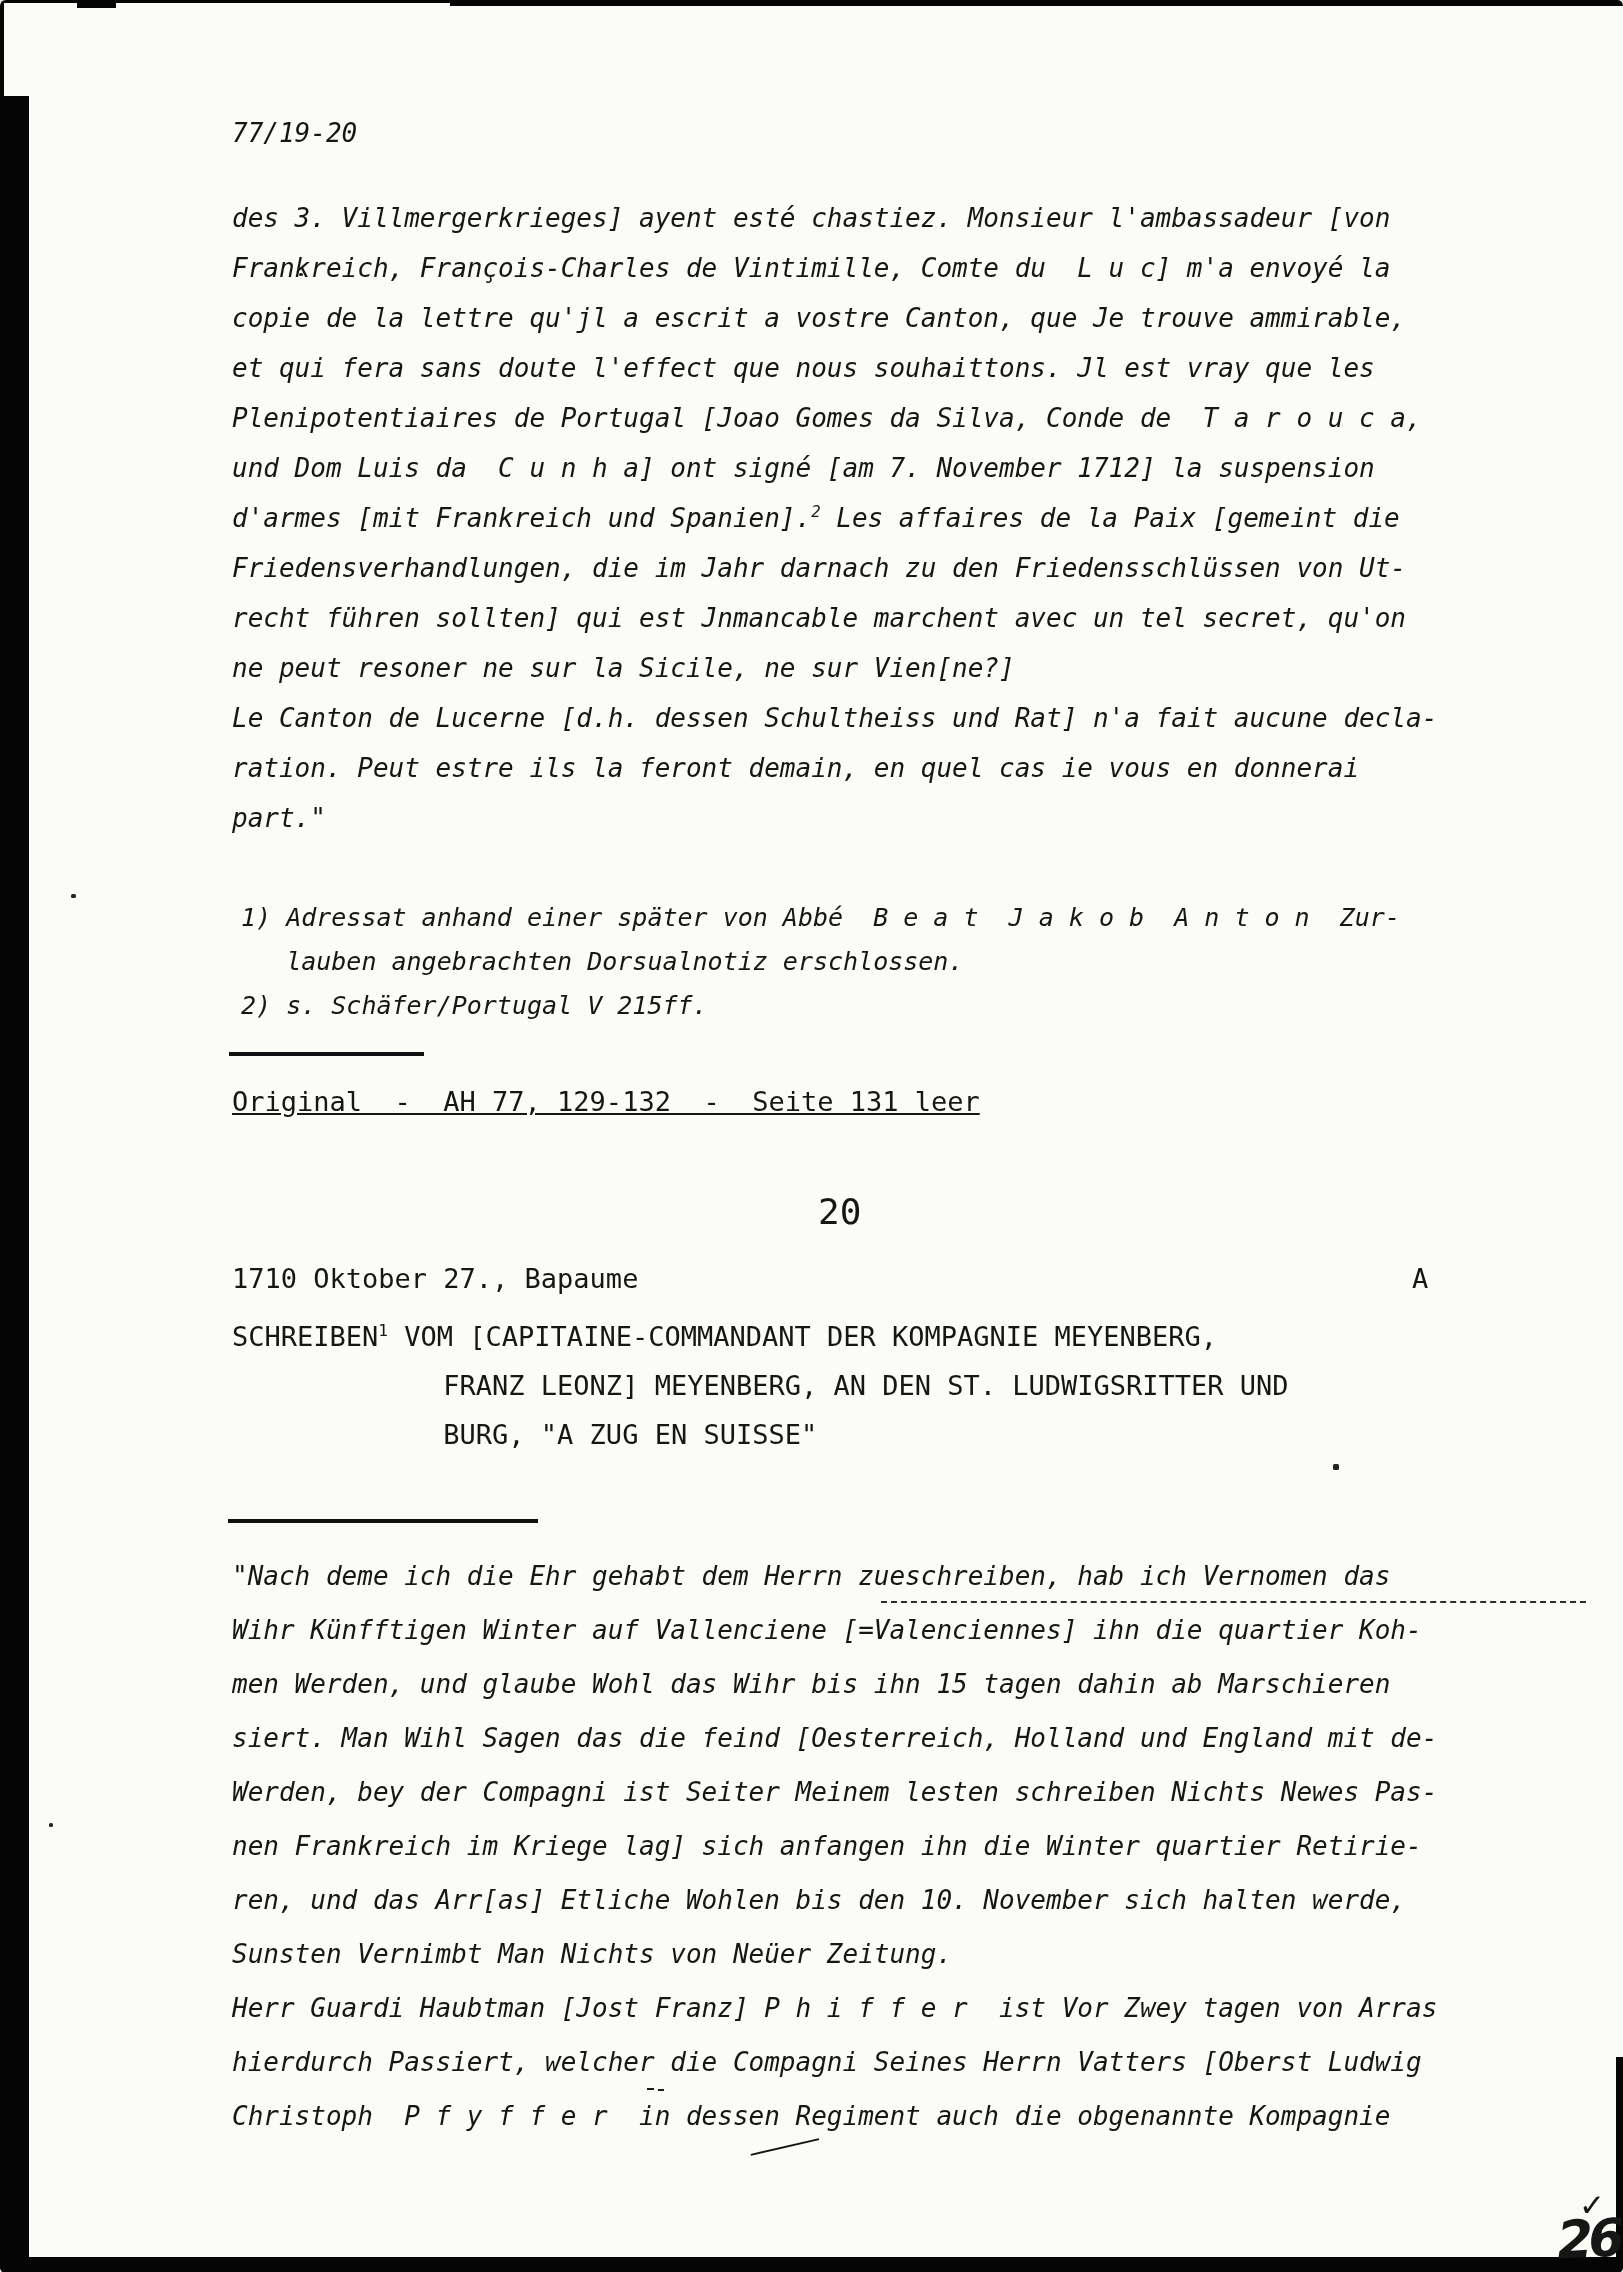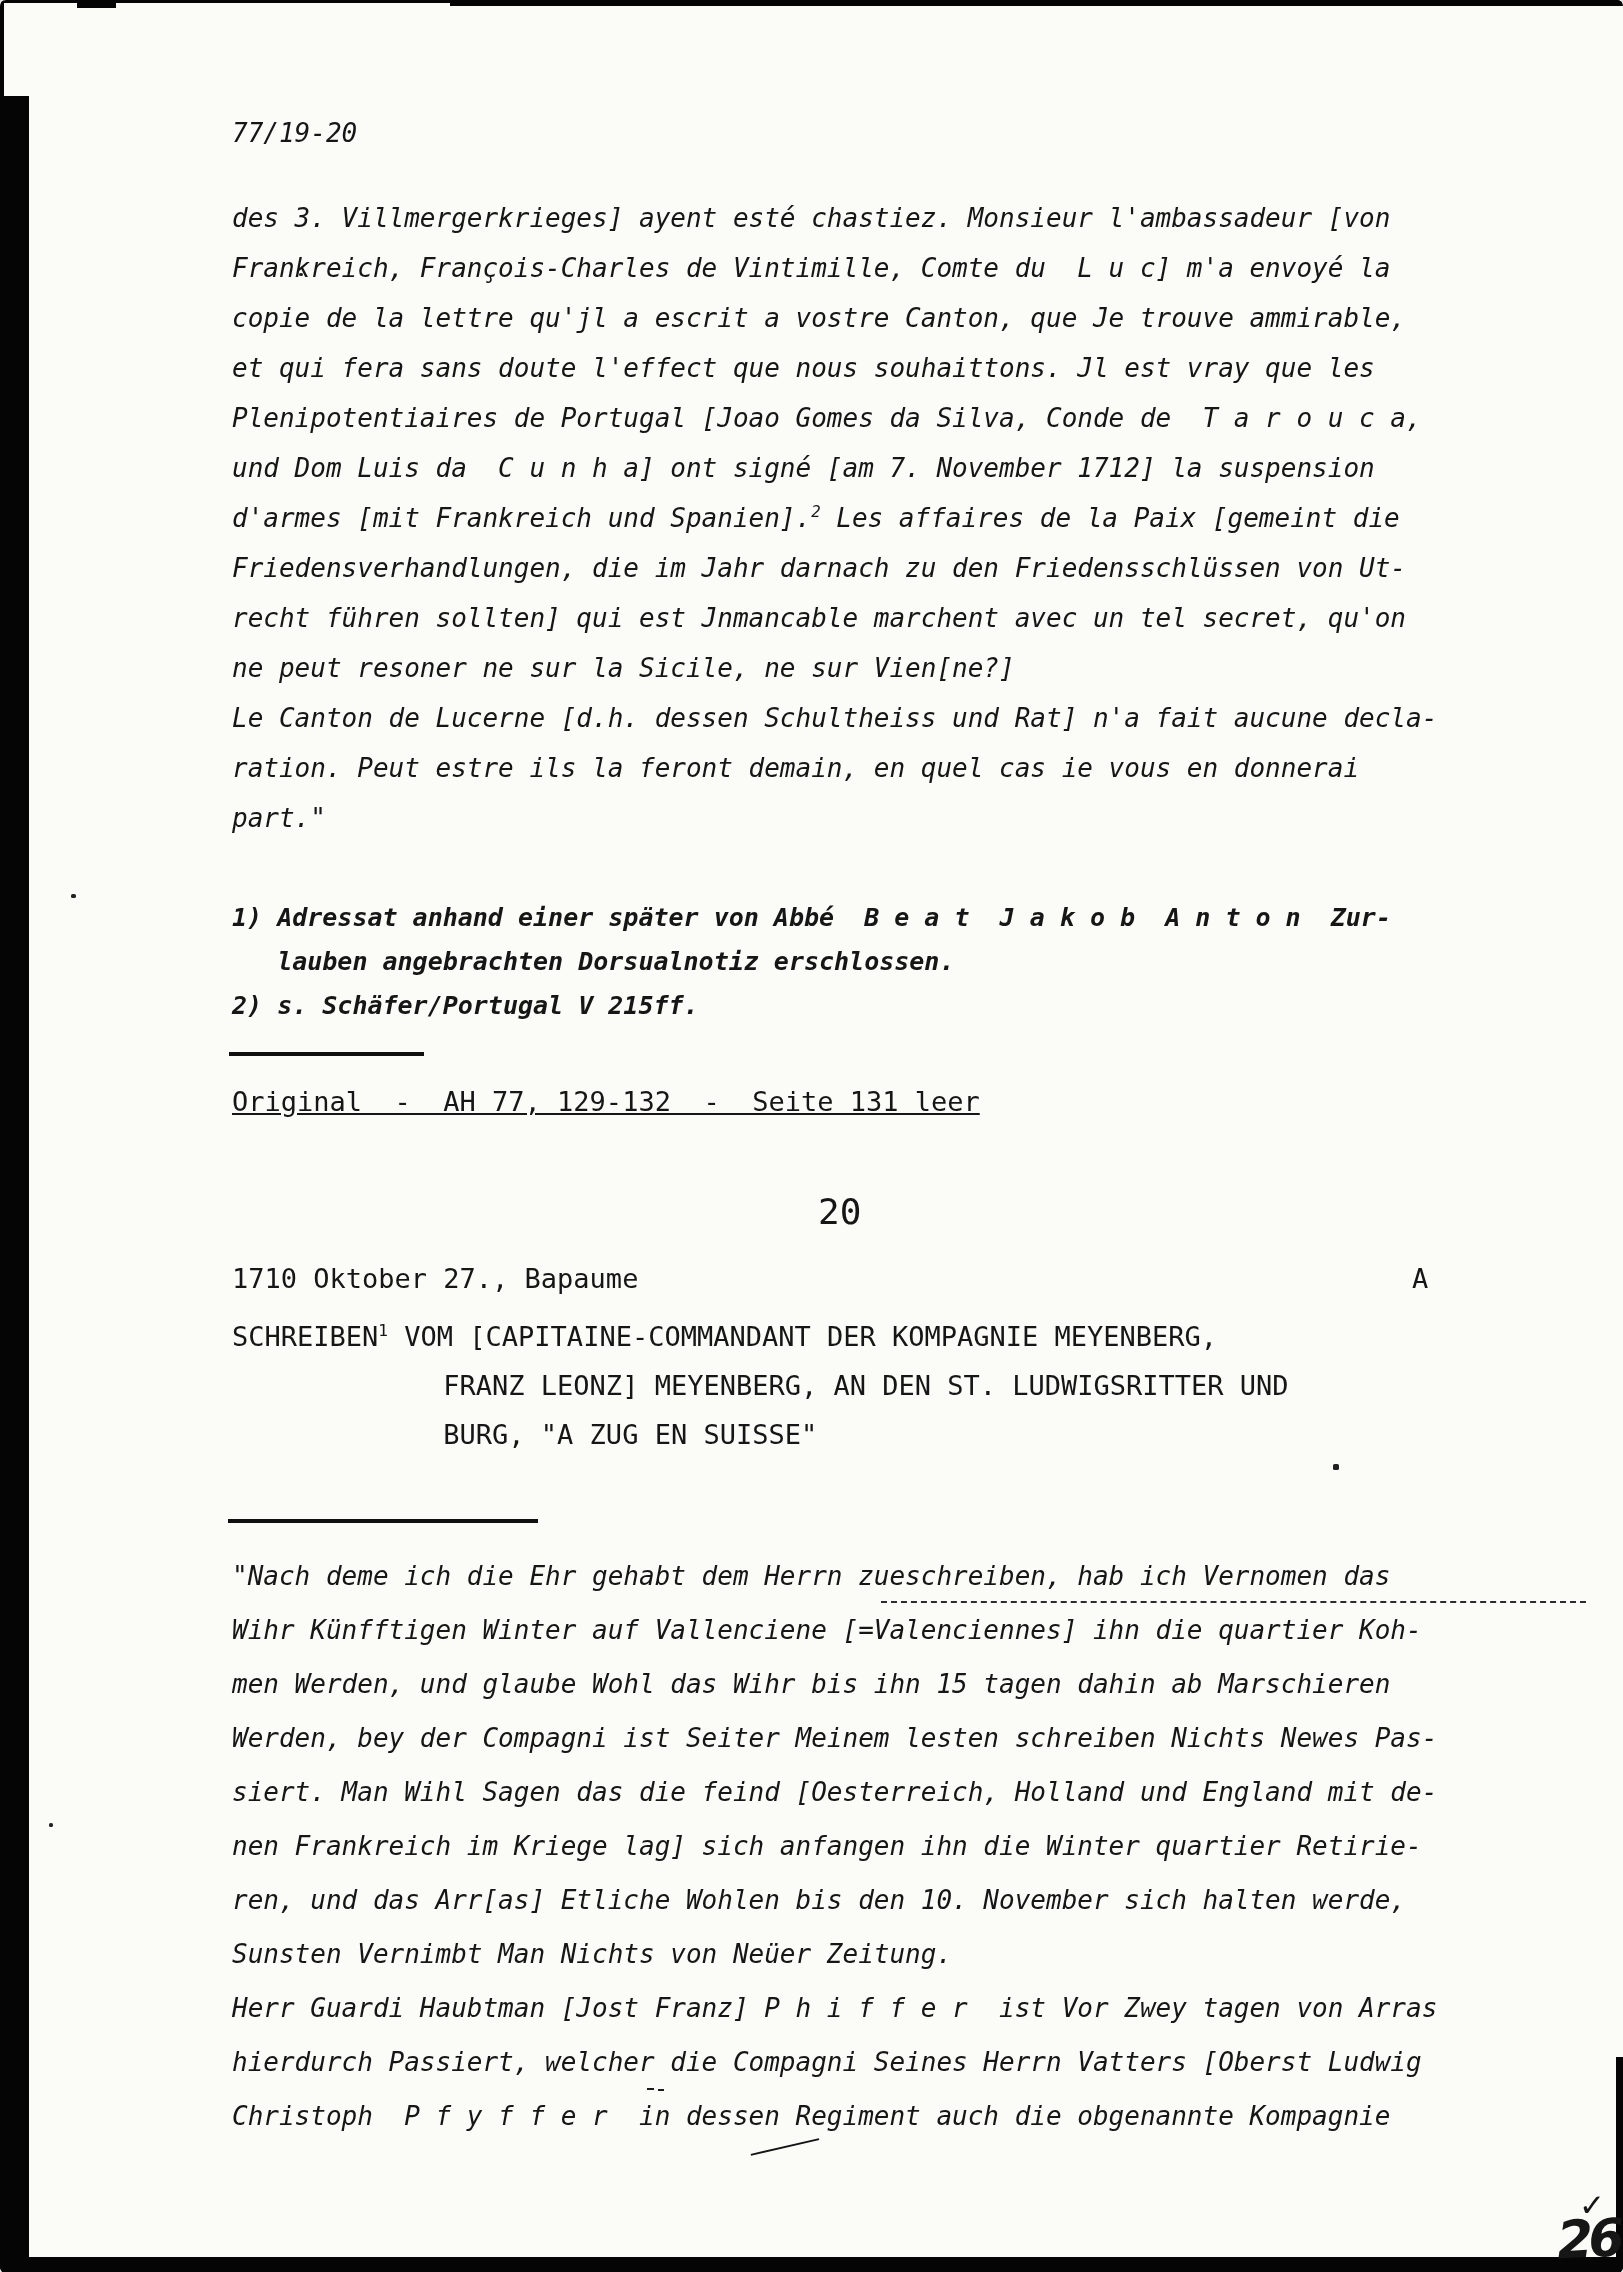--- a/index.html
+++ b/index.html
@@ -3,21 +3,21 @@
 <meta charset="utf-8">
 <style>
   html,body{margin:0;padding:0;background:#e8e8e8;}
   .page{position:relative;width:1623px;height:2273px;background:#fbfbf8;overflow:hidden;
         font-family:"DejaVu Sans Mono",monospace;color:#161616;border-radius:6px;}
   .abs{position:absolute;}
   .tline{white-space:pre;}
   sup{font-size:0.6em;line-height:0;}
   .ref{left:232px;top:118px;font-size:26px;font-style:italic;}
   .para19{left:232px;top:193px;font-size:26px;font-style:italic;line-height:50px;}
-  .footnotes{left:232px;top:896px;font-size:25px;font-style:italic;line-height:44px;font-weight:bold;}
+  .footnotes{left:241px;top:896px;font-size:25px;font-style:italic;line-height:44px;}
   .rule{background:#101010;}
   .rule1{left:229px;top:1052px;width:195px;height:4px;}
   .rule2{left:228px;top:1519px;width:310px;height:4px;}
   .source{left:232px;top:1086px;font-size:27px;white-space:pre;text-decoration:underline;}
   .entrynum{left:818px;top:1191px;font-size:36px;}
   .dateline{left:232px;top:1263px;font-size:27px;white-space:pre;}
   .letterA{left:1412px;top:1263px;font-size:27px;}
   .heading{left:232px;top:1312px;font-size:27px;line-height:49px;}
   .para20{left:232px;top:1549px;font-size:26px;font-style:italic;line-height:54px;}
   .checkmark{left:1579px;top:2187px;font-size:31px;font-weight:bold;font-family:"DejaVu Sans",sans-serif;}
@@ -85,22 +85,22 @@
       <div class="tline"><span>             FRANZ LEONZ] MEYENBERG, AN DEN ST. LUDWIGSRITTER UND</span></div>
       <div class="tline"><span>             BURG, "A ZUG EN SUISSE"</span></div>
     </div>
 
   <div class="abs rule rule2"></div>
 
   <div class="abs para20">
       <div class="tline"><span>"Nach deme ich die Ehr gehabt dem Herrn zueschreiben, hab ich Vernomen das</span></div>
       <div class="tline"><span>Wihr Künfftigen Winter auf Vallenciene [=Valenciennes] ihn die quartier Koh-</span></div>
       <div class="tline"><span>men Werden, und glaube Wohl das Wihr bis ihn 15 tagen dahin ab Marschieren</span></div>
+      <div class="tline"><span>siert. Man Wihl Sagen das die feind [Oesterreich, Holland und England mit de-</span></div>
       <div class="tline"><span>Werden, bey der Compagni ist Seiter Meinem lesten schreiben Nichts Newes Pas-</span></div>
-      <div class="tline"><span>siert. Man Wihl Sagen das die feind [Oesterreich, Holland und England mit de-</span></div>
       <div class="tline"><span>nen Frankreich im Kriege lag] sich anfangen ihn die Winter quartier Retirie-</span></div>
       <div class="tline"><span>ren, und das Arr[as] Etliche Wohlen bis den 10. November sich halten werde,</span></div>
       <div class="tline"><span>Sunsten Vernimbt Man Nichts von Neüer Zeitung.</span></div>
       <div class="tline"><span>Herr Guardi Haubtman [Jost Franz] P h i f f e r  ist Vor Zwey tagen von Arras</span></div>
       <div class="tline"><span>hierdurch Passiert, welcher die Compagni Seines Herrn Vatters [Oberst Ludwig</span></div>
       <div class="tline"><span>Christoph  P f y f f e r  in dessen Regiment auch die obgenannte Kompagnie</span></div>
     </div>
 
   <div class="abs dashline"></div>
   <div class="abs stroke-diag"></div>

